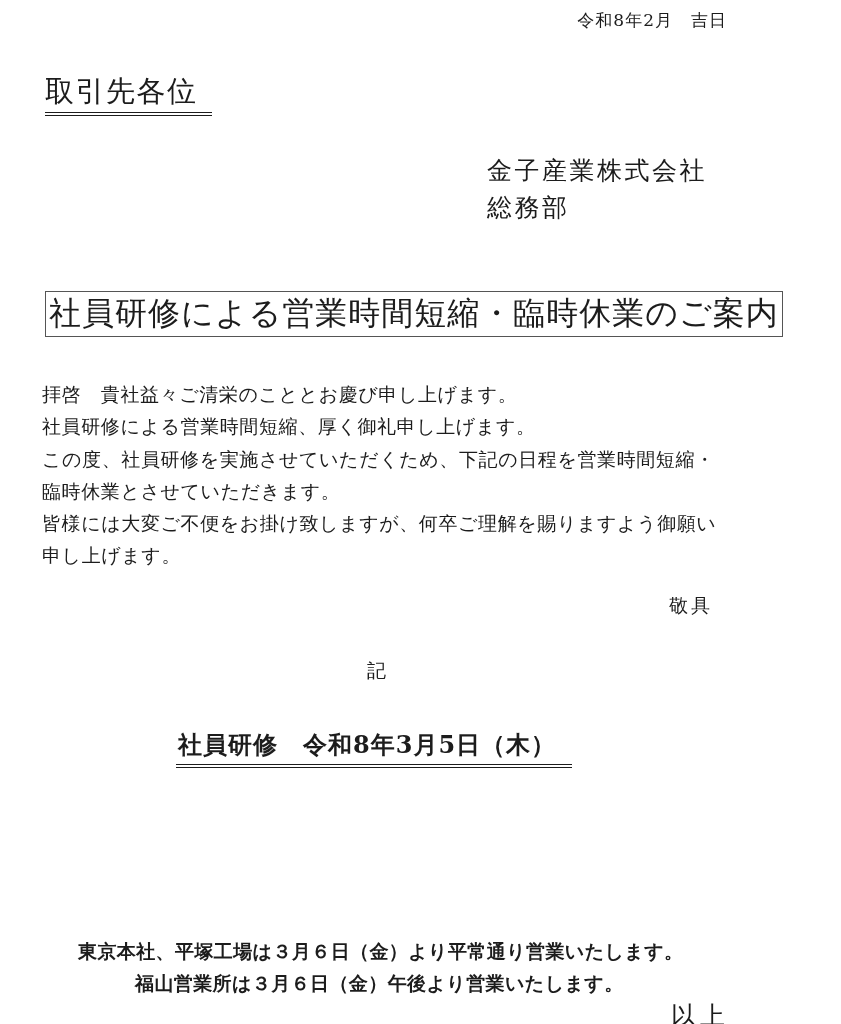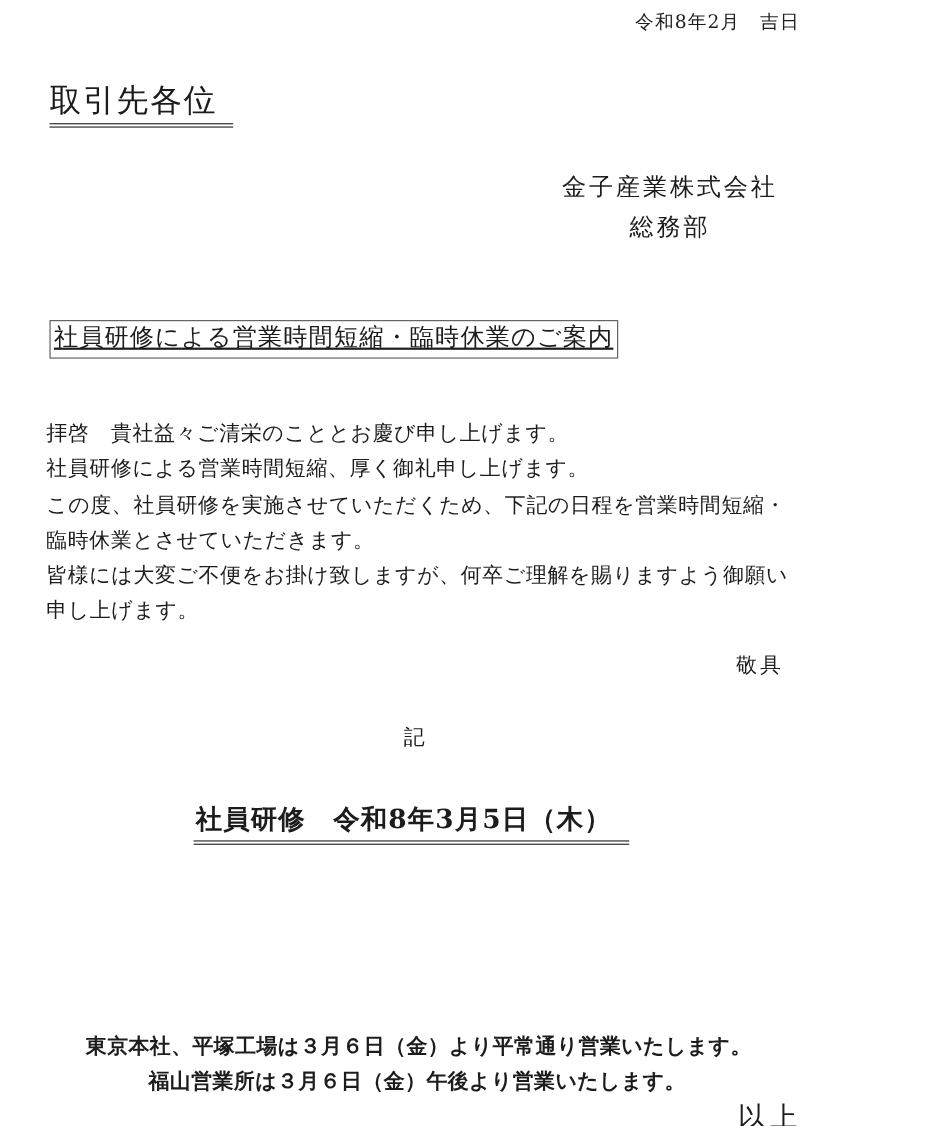--- a/index.html
+++ b/index.html
@@ -43,37 +43,36 @@
   .addressee .addressee-text{
     display:inline-block;
     border-bottom:4px double var(--ink);
     padding:0 14px 3px 0;
   }
 
   .sender{
     position:absolute;
     top:152px;
     right:134px;
-    text-align:center;
-    font-size:22px;
+    text-align:left;
+    font-size:25px;
     letter-spacing:2.5px;
     line-height:37px;
   }
 
   .title-box{
     position:absolute;
     left:45px;
     top:291px;
     border:1px solid var(--box-border);
     padding:4px 3px 5px 3px;
-    font-size:22px;
+    font-size:32px;
     letter-spacing:1px;
     line-height:1.1;
     white-space:nowrap;
-    text-decoration:underline;
   }
 
   .body-block{
     position:absolute;
     left:42px;
     top:378px;
     font-size:19px;
     letter-spacing:0.6px;
     line-height:32.3px;
     white-space:nowrap;

